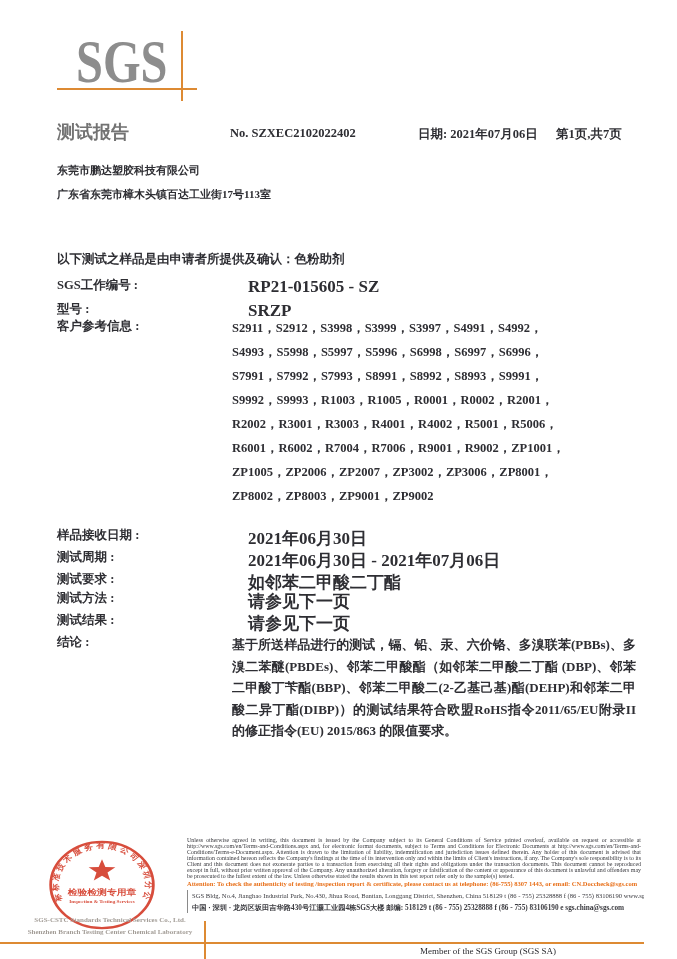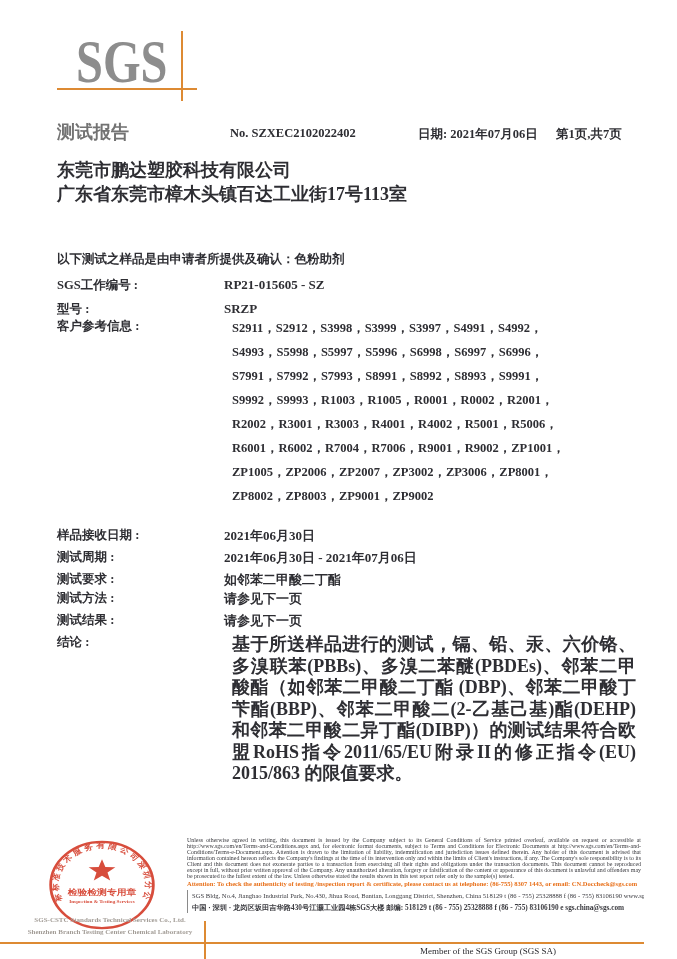--- a/index.html
+++ b/index.html
@@ -12,27 +12,27 @@
     position:absolute;left:76px;top:30px;font-size:62px;font-weight:700;line-height:1;
     color:#8d8d8d;transform:scaleX(0.78);transform-origin:left top;letter-spacing:0;
   }
   .logo-hline{position:absolute;left:57px;top:88px;width:140px;height:2px;background:#dd8a33;}
   .logo-vline{position:absolute;left:181px;top:31px;width:2px;height:70px;background:#dd8a33;}
   
   .doc-title{position:absolute;left:57px;top:120px;font-size:18px;font-weight:700;color:#737373;}
   .report-no{position:absolute;left:230px;top:126px;font-size:12.5px;font-weight:600;}
   .report-date{position:absolute;left:418px;top:126px;font-size:12.5px;font-weight:600;}
   .report-page{position:absolute;left:556px;top:126px;font-size:12.5px;font-weight:600;}
-  .applicant{position:absolute;left:57px;top:158px;font-size:18px;font-weight:600;line-height:24px;}
+  .applicant{position:absolute;left:57px;top:158px;font-size:11px;font-weight:600;line-height:24px;}
   
   .intro{position:absolute;left:57px;top:251px;font-size:12.5px;font-weight:600;}
   .lbl{position:absolute;left:57px;font-size:12.5px;font-weight:600;}
-  .val{position:absolute;left:224px;font-size:13px;font-weight:600;}
+  .val{position:absolute;left:248px;font-size:17px;font-weight:600;}
   .ref-lines{position:absolute;left:232px;top:316px;font-size:12.5px;font-weight:600;line-height:24px;}
-  .conclusion-val{position:absolute;left:232px;top:634px;width:404px;font-size:18px;font-weight:600;line-height:21.5px;text-align:justify;}
+  .conclusion-val{position:absolute;left:232px;top:634px;width:404px;font-size:13px;font-weight:600;line-height:21.5px;text-align:justify;}
   
   .stamp{position:absolute;left:46px;top:838px;opacity:.93;}
   .stamp-company{
     position:absolute;left:22px;top:914px;width:176px;text-align:center;
     font-size:7px;line-height:12px;color:#a39d97;font-weight:600;
   }
   .fine-print{
     position:absolute;left:187px;top:837px;width:908px;
     transform:scale(0.5);transform-origin:left top;
   }

